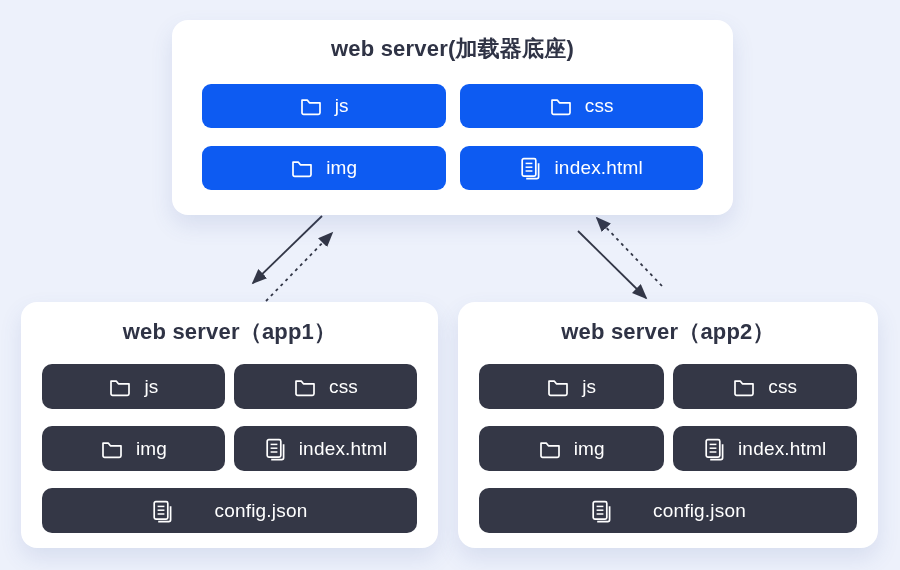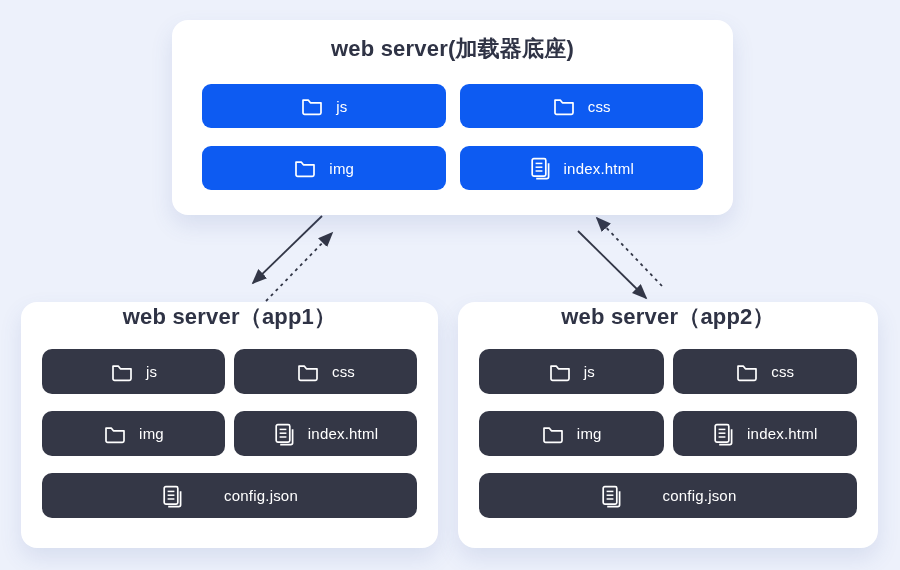--- a/index.html
+++ b/index.html
@@ -35,36 +35,36 @@
   .chips-loader {
     display: grid;
     grid-template-columns: 1fr 1fr;
     gap: 18px 14px;
     padding: 0 30px;
     margin-top: 20px;
   }
   
   .card.app1 { left: 21px;  top: 302px; width: 417px; height: 246px; }
   .card.app2 { left: 458px; top: 302px; width: 420px; height: 246px; border-radius: 17px; }
-  .card.app1 .card-title, .card.app2 .card-title { }
+  .card.app1 .card-title, .card.app2 .card-title { margin-top: 15px; }
   .chips-app {
     display: grid;
     grid-template-columns: 1fr 1fr;
     gap: 17px 9px;
     padding: 0 21px;
     margin-top: 17px;
   }
   .chip {
     display: flex;
     align-items: center;
     justify-content: center;
     gap: 12px;
     border-radius: 9px;
     color: var(--button-text, #ffffff);
-    font-size: 15px;
+    font-size: 19px;
     letter-spacing: .2px;
     user-select: none;
   }
   .chip.blue { background: var(--blue-button, #0d5bf2); height: 44px; }
   .chip.dark { background: var(--dark-button, #343746); height: 45px; border-radius: 10px; }
   .chip .ic { flex: 0 0 auto; display: block; }
   .full { grid-column: 1 / -1; gap: 40px; }
   
   svg.arrows {
     position: absolute;

